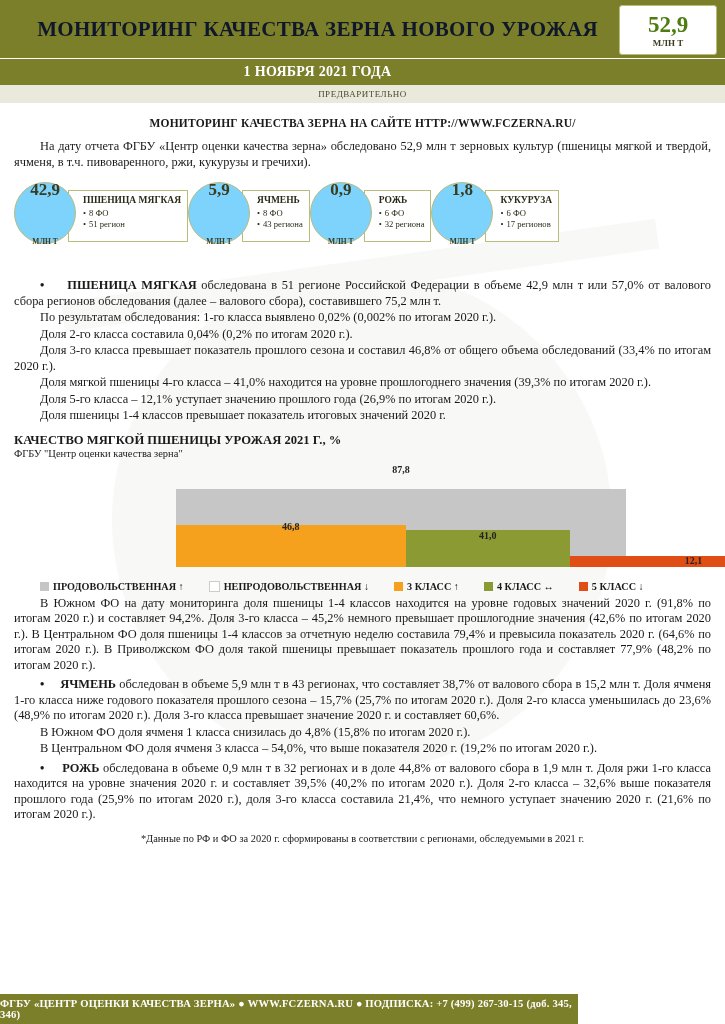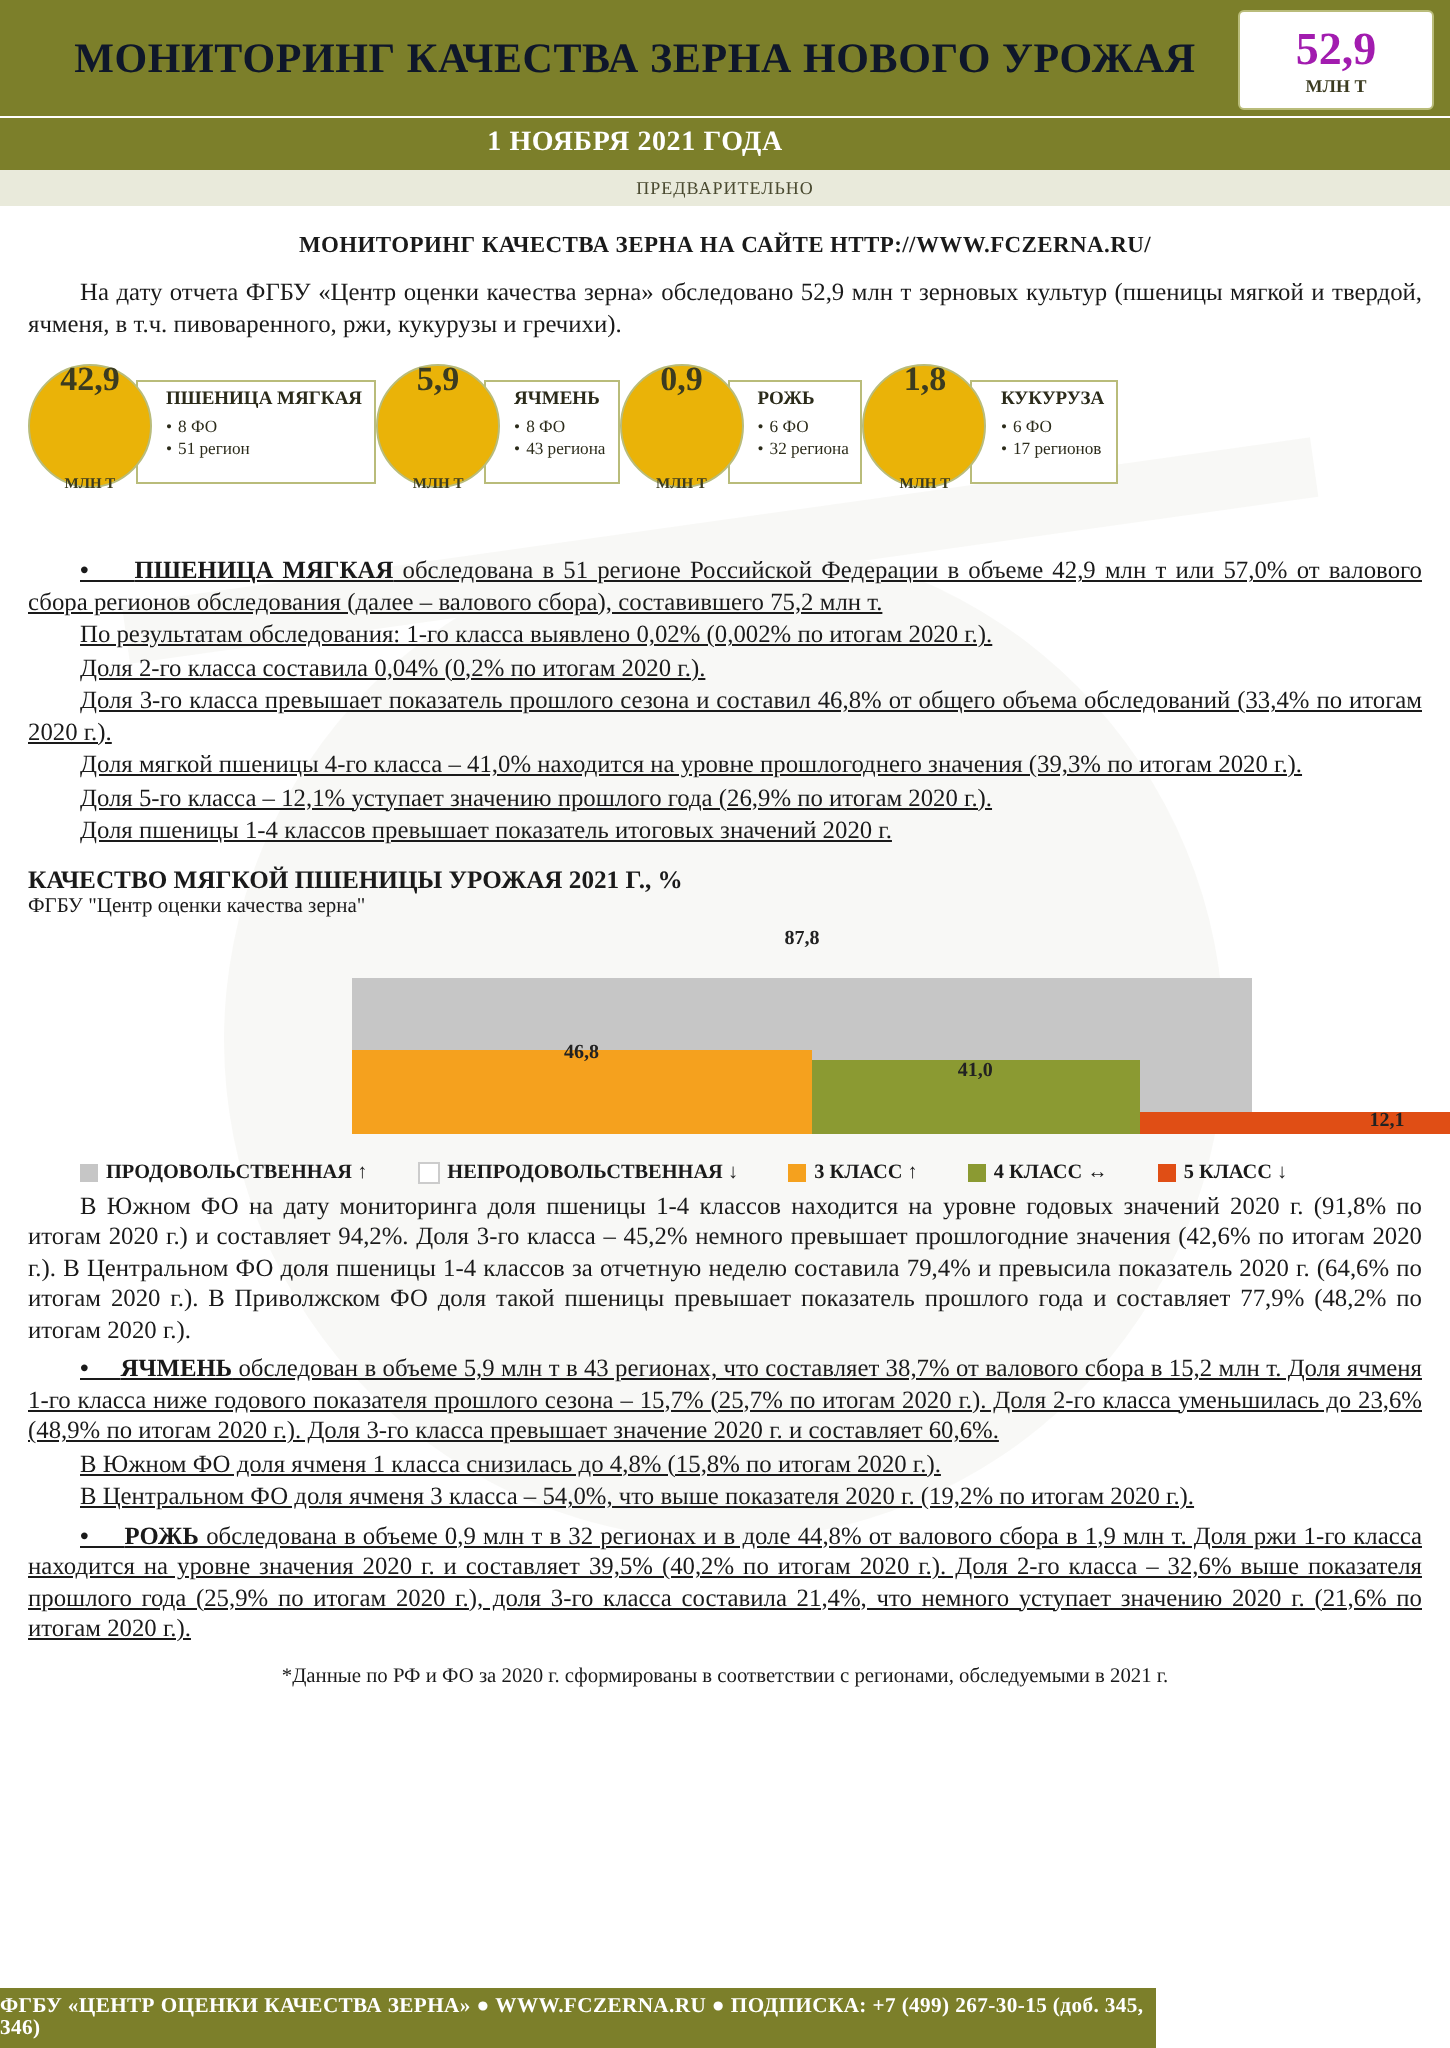--- a/index.html
+++ b/index.html
@@ -49,21 +49,21 @@
     border: 1px solid #b9bc7a;
     border-radius: 3px;
     display: flex;
     flex-direction: column;
     align-items: center;
     justify-content: center;
   }
   .header-badge .big {
     font-size: 23px;
     font-weight: bold;
-    color: #a21caf;
+    color: #4d7c0f;
     line-height: 1;
   }
   .header-badge .small {
     font-size: 9px;
     font-weight: bold;
     color: #3b3b20;
     margin-top: 2px;
   }
   .subheader {
     background: #7c7f2a;
@@ -126,21 +126,21 @@
   .crop {
     display: flex;
     align-items: flex-start;
     position: relative;
   }
   .crop-circle {
     width: 60px;
     height: 60px;
     border-radius: 50%;
     border: 1px solid #b9bc7a;
-    background: #eab308;
+    background: #7dd3fc;
     display: flex;
     flex-direction: column;
     align-items: center;
     justify-content: center;
     z-index: 3;
     position: relative;
     flex: none;
     gap: 37px;
   }
   .crop-circle .v {
@@ -182,21 +182,20 @@
     margin-right: 3px;
   }
 
   
   .bullet-para {
     font-size: 12.4px;
     text-align: justify;
     line-height: 1.25;
     margin: 0 0 1px 0;
     text-indent: 26px;
-    text-decoration: underline;
   }
   .b-dot { font-weight: bold; }
 
   .chart-title {
     font-size: 12.6px;
     font-weight: bold;
     margin-top: 9px;
     margin-bottom: 0;
   }
   .chart-sub {

